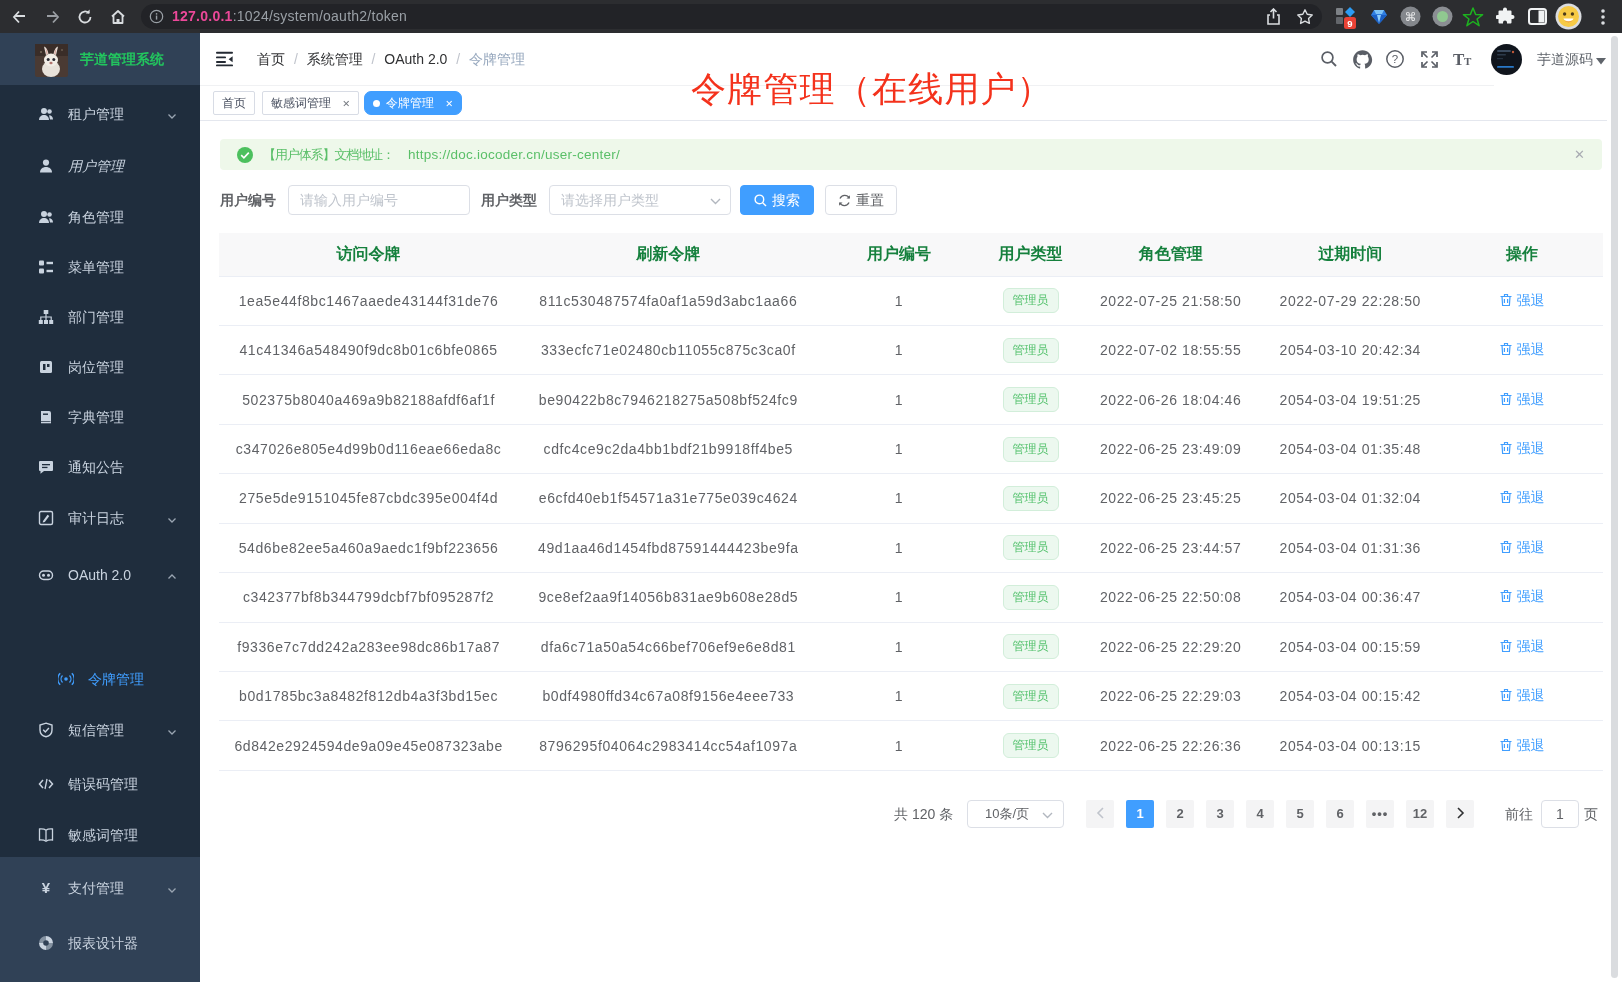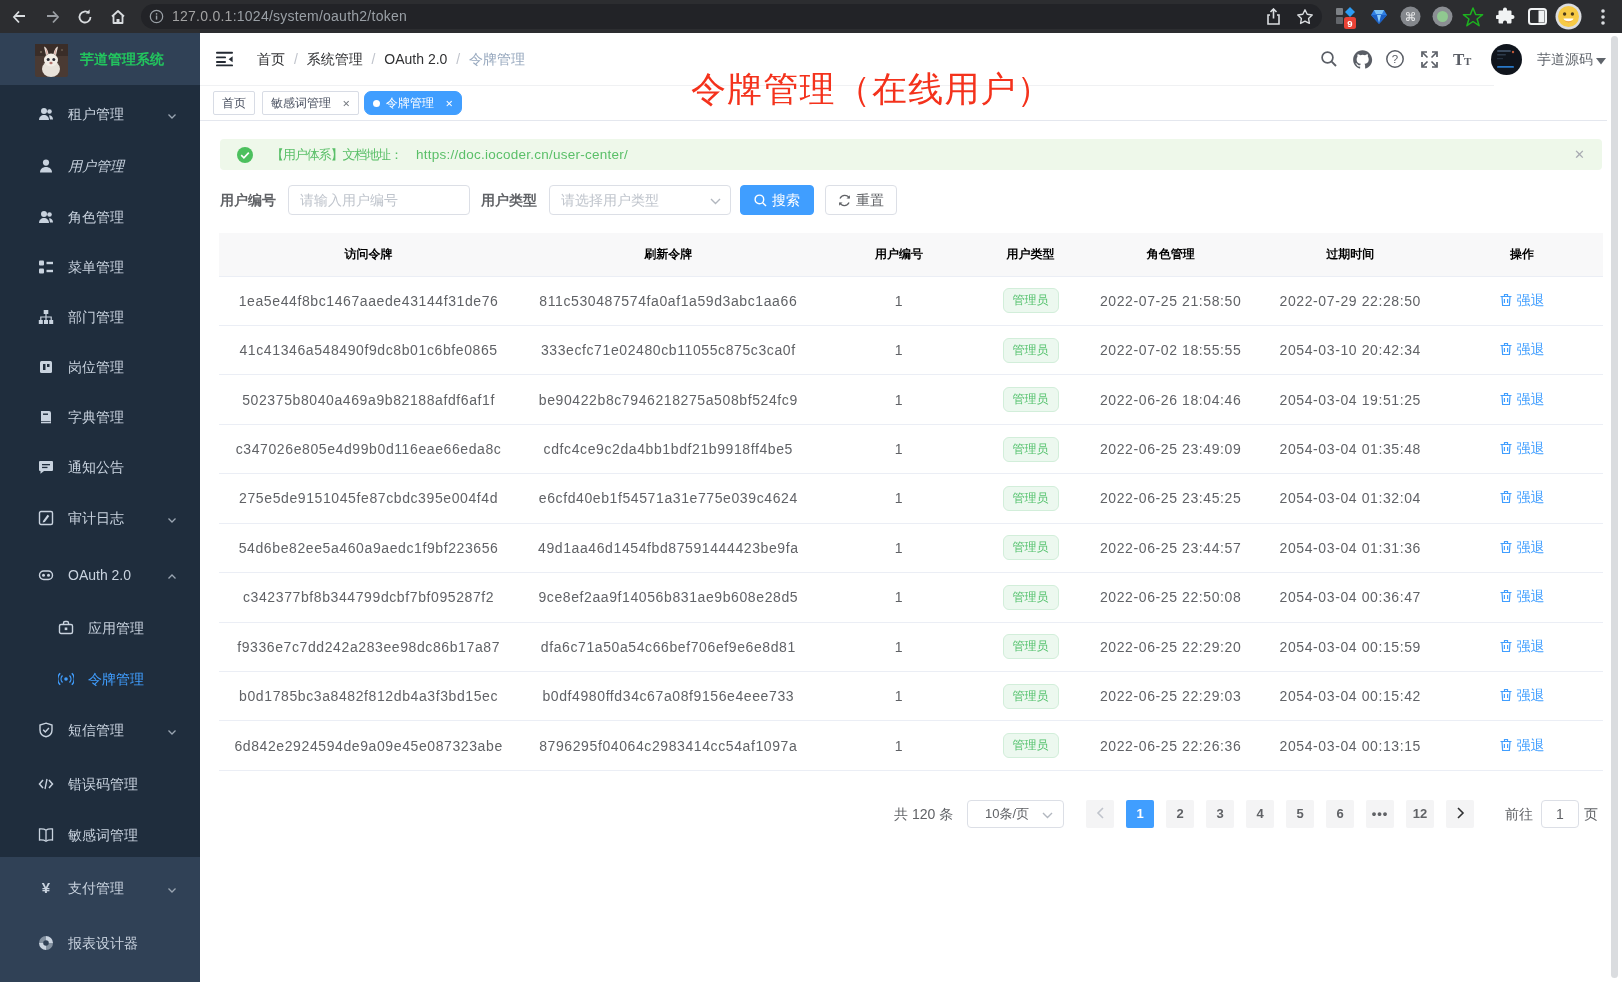--- a/index.html
+++ b/index.html
@@ -4,21 +4,21 @@
 <style>
 * { margin:0; padding:0; box-sizing:border-box; }
 html,body { width:1622px; height:982px; overflow:hidden; font-family:"Liberation Sans",sans-serif; background:#fff; }
 .abs { position:absolute; }
 
 #chrome { position:absolute; left:0; top:0; width:1622px; height:33px; background:#2c2d30; }
 #chrome svg { display:block; }
 .cico { position:absolute; top:0; height:33px; display:flex; align-items:center; justify-content:center; }
 #omni { position:absolute; left:141px; top:4px; width:1181px; height:25px; border-radius:13px; background:#222327; }
 #urltext { position:absolute; left:172px; top:0; height:33px; line-height:33px; font-size:14px; letter-spacing:.25px; color:#9aa0a6; white-space:nowrap; }
-#urltext b { color:#a3a3a3; font-weight:normal; }
+#urltext b { color:#ec4899; font-weight:bold; }
 
 #sidebar { position:absolute; left:0; top:33px; width:200px; height:949px; background:#1f2d3d; }
 #logobar { position:absolute; left:0; top:0; width:200px; height:52px; background:#304156; }
 #logobar .ttl { position:absolute; left:80px; top:0; height:52px; line-height:52px; color:#22c55e; font-size:14px; font-weight:bold; }
 .mitem { position:absolute; left:0; width:200px; height:50px; color:#c9d3df; font-size:14px; }
 .mitem .txt { position:absolute; left:68px; top:0; height:50px; line-height:50px; }
 .mitem .ico { position:absolute; left:38px; top:17px; width:16px; height:16px; }
 .mitem .car { position:absolute; left:166px; top:21px; width:12px; height:12px; }
 .sub .txt { left:88px; }
 .sub .ico { left:58px; }
@@ -31,30 +31,30 @@
 .bc .cur { color:#97a8be; }
 .nico { position:absolute; top:14px; width:24px; height:24px; display:flex; align-items:center; justify-content:center; }
 #tags { position:absolute; left:0; top:54px; width:1422px; height:34px; background:#fff; border-bottom:1px solid #e4e7ee; }
 .tag { position:absolute; top:4px; height:24px; line-height:22px; border:1px solid #d8dce5; background:#fff; color:#495060; font-size:12px; padding:0 8px; white-space:nowrap; border-radius:2px; }
 .tag .x { display:inline-block; margin-left:8px; color:#73787f; font-size:9.5px; }
 .tag.act { background:#409eff; border-color:#409eff; color:#fff;border-radius:7px; }
 .tag.act .x { color:#fff; }
 .dot { display:inline-block; width:7px; height:7px; border-radius:50%; background:#fff; margin-right:6px; position:relative; top:0px; }
 
 #alert { position:absolute; left:20px; top:106px; width:1382px; height:31px; background:#eef8ea; border-radius:4px; color:#5abf68; font-size:13.5px; line-height:31px; }
-#alert .atxt { position:absolute; left:51px; }
+#alert .atxt { position:absolute; left:43px; }
 #alert .ax { position:absolute; right:17px; top:0; color:#a8abb2; font-size:13px; }
 .flabel { position:absolute; top:152px; height:30px; line-height:30px; font-size:14px; font-weight:bold; color:#606266; }
 .finput { position:absolute; top:152px; height:30px; border:1px solid #dcdfe6; border-radius:4px; background:#fff; font-size:14px; color:#bfc4cc; line-height:28px; padding-left:11px; }
 .btn { position:absolute; top:152px; height:30px; border-radius:4px; font-size:14px; line-height:28px; text-align:center; }
 #btnsearch { left:540px; width:74px; background:#409eff; color:#fff; border:1px solid #409eff; }
 #btnreset { left:625px; width:72px; background:#fff; color:#606266; border:1px solid #dcdfe6; }
 
 #tbl { position:absolute; left:19px; top:200px; width:1384px; border-collapse:collapse; table-layout:fixed; font-size:14px; color:#606266; }
-#tbl th { height:43px; background:#f8f8f9; color:#000000; font-weight:bold; border-bottom:1px solid #ebeef5; font-size:12px; text-align:center; }
+#tbl th { height:43px; background:#f8f8f9; color:#15803d; font-weight:bold; border-bottom:1px solid #ebeef5; font-size:16px; text-align:center; }
 #tbl td { height:49.45px; border-bottom:1px solid #ebeef5; text-align:center; font-size:14px; letter-spacing:.6px; }
 .gtag { letter-spacing:0; display:inline-block; height:25px; line-height:23px; padding:0 9px; background:#ecf8ef; border:1px solid #d2eeda; color:#53c16c; font-size:12px; border-radius:6px; }
 .oplink { letter-spacing:0; color:#409eff; white-space:nowrap; }
 
 #pager { position:absolute; left:0px; top:767px; width:1422px; height:28px; font-size:13px; color:#606266; }
 .pgtxt { position:absolute; top:0; height:28px; line-height:28px; font-size:14px; }
 .pgsel { position:absolute; left:767px; top:0; width:97px; height:28px; border:1px solid #dcdfe6; border-radius:4px; line-height:26px; padding-left:17px; font-size:13px; color:#606266; }
 .pbtn { position:absolute; top:0; width:28px; height:28px; line-height:28px; text-align:center; background:#f4f4f5; border-radius:2px; font-weight:bold; font-size:13px; color:#606266; }
 .pbtn.on { background:#409eff; color:#fff; }
 .pgin { position:absolute; left:1341px; top:0; width:38px; height:28px; border:1px solid #dcdfe6; border-radius:4px; text-align:center; line-height:26px; font-size:14px; color:#606266; }
@@ -276,28 +276,20 @@
   <div class="mitem" style="top:517px;">
       <svg class="ico" viewBox="0 0 16 16">
         <rect x="1.5" y="4" width="13" height="8.5" rx="4.2" stroke="#c9d3df" stroke-width="1.4" fill="none"></rect>
         <circle cx="5.5" cy="8.2" r="1.5" fill="#c9d3df"></circle>
         <circle cx="10.5" cy="8.2" r="1.5" fill="#c9d3df"></circle>
       </svg>
       <span class="txt" style="letter-spacing:0;">OAuth 2.0</span>
       <svg class="car" viewBox="0 0 12 12">
         <path d="M2.5 7.5 6 4l3.5 3.5" stroke="#9aa5b2" stroke-width="1.3" fill="none"></path>
       </svg>
-    </div>
-  <div class="mitem sub" style="top:570px;">
-      <svg class="ico" viewBox="0 0 16 16">
-        <rect x="1.5" y="4.5" width="13" height="9" rx="1.5" stroke="#c9d3df" stroke-width="1.4" fill="none"></rect>
-        <path d="M5.5 4.5V3a1.5 1.5 0 0 1 1.5-1.5h2A1.5 1.5 0 0 1 10.5 3v1.5" stroke="#c9d3df" stroke-width="1.4" fill="none"></path>
-        <rect x="6.7" y="7.5" width="2.6" height="2.6" fill="#c9d3df"></rect>
-      </svg>
-      <span class="txt">应用管理</span>
     </div>
   <div class="mitem sub" style="top:621px;">
       <svg class="ico" viewBox="0 0 16 16">
         <circle cx="8" cy="8" r="1.8" fill="#409eff"></circle>
         <path d="M4.5 11.5a5 5 0 0 1 0-7M11.5 4.5a5 5 0 0 1 0 7" stroke="#409eff" stroke-width="1.3" fill="none"></path>
         <path d="M2.2 13.8a8 8 0 0 1 0-11.6M13.8 2.2a8 8 0 0 1 0 11.6" stroke="#409eff" stroke-width="1.3" fill="none"></path>
       </svg>
       <span class="txt" style="color:#409eff;">令牌管理</span>
     </div>
   <div class="mitem" style="top:726px;">

